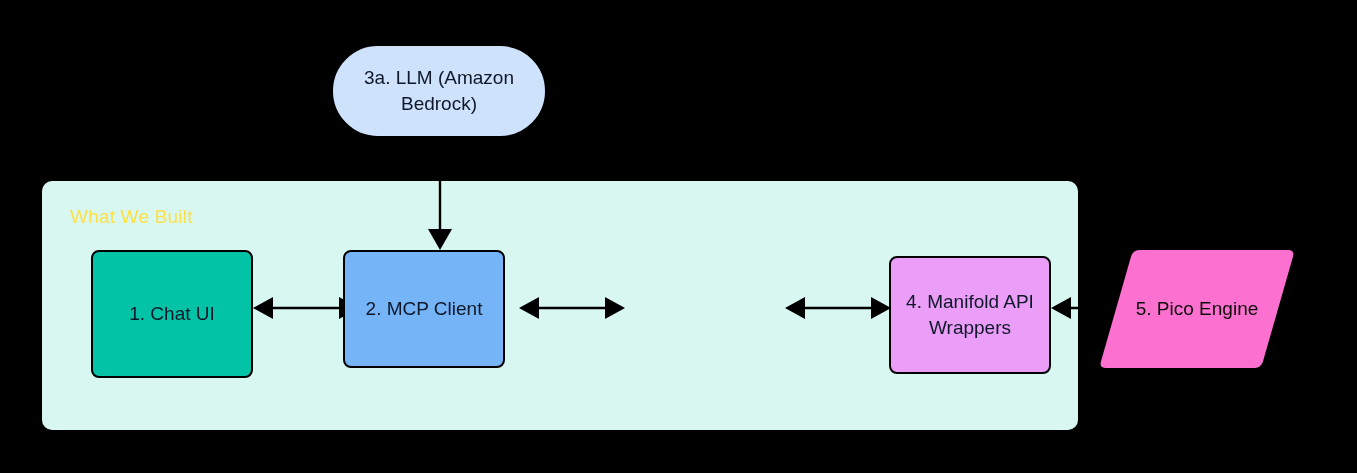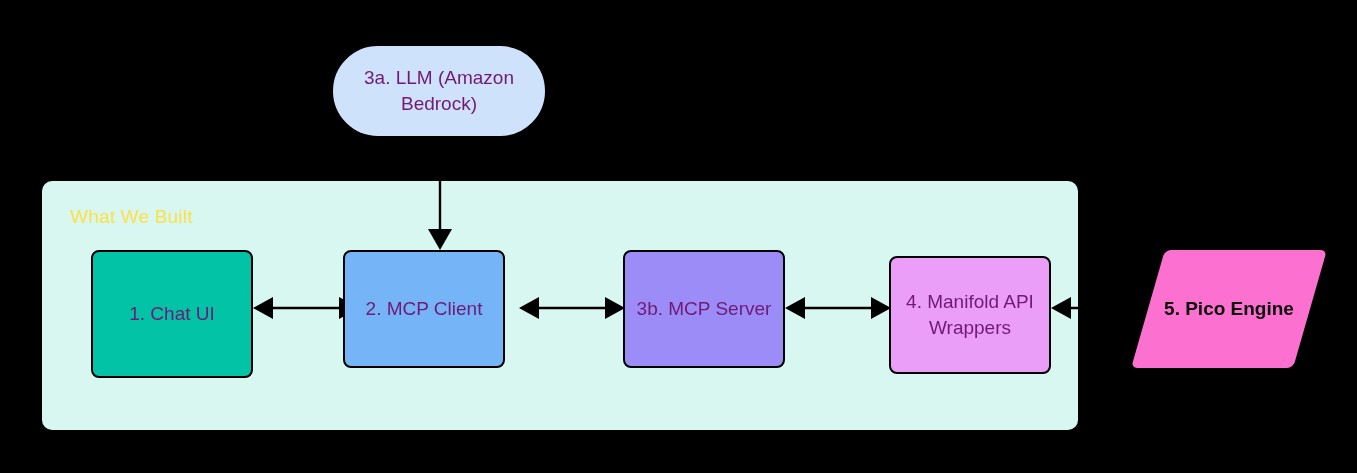--- a/index.html
+++ b/index.html
@@ -40,21 +40,21 @@
   .node {
     position: absolute;
     box-sizing: border-box;
     border: 2px solid #000000;
     border-radius: 8px;
     display: flex;
     align-items: center;
     justify-content: center;
     text-align: center;
     font-size: 19px;
-    color: #701a75;
+    color: #0f172a;
     line-height: 1.35;
     padding: 4px 8px;
   }
 
   #node-llm {
     left: 331px;
     top: 44px;
     width: 216px;
     height: 94px;
     background: #cfe2fb;
@@ -85,25 +85,24 @@
     left: 889px;
     top: 256px;
     width: 162px;
     height: 118px;
     background: #eb9ef7;
   }
 
   
   #node-pico {
     position: absolute;
-    left: 1148px;
+    left: 1116px;
     top: 250px;
     width: 162px;
     height: 118px;
-    font-weight: bold;
   }
   #node-pico .skew {
     position: absolute;
     inset: 0;
     background: #fc70cf;
     transform: skewX(-16deg);
     border-radius: 6px;
   }
   #node-pico .pico-label {
     position: absolute;
@@ -164,21 +163,20 @@
   </svg>
 
   <svg class="arrow-svg" style="left:1049px; top:292px; width:110px; height:32px;" viewBox="0 0 110 32">
     <line class="aline" x1="20" y1="16" x2="110" y2="16"></line>
     <polygon class="ahead" points="2,16 22,5 22,27"></polygon>
   </svg>
 
   <div class="node" id="node-llm">3a. LLM (Amazon Bedrock)</div>
   <div class="node" id="node-chat-ui">1. Chat UI</div>
   <div class="node" id="node-mcp-client">2. MCP Client</div>
-  <div class="node" id="node-mcp-server">3b. MCP Server</div>
   <div class="node" id="node-manifold">4. Manifold API Wrappers</div>
 
   <div id="node-pico">
     <div class="skew"></div>
     <div class="pico-label">5. Pico Engine</div>
   </div>
 
 </div>
 
 </body></html>

